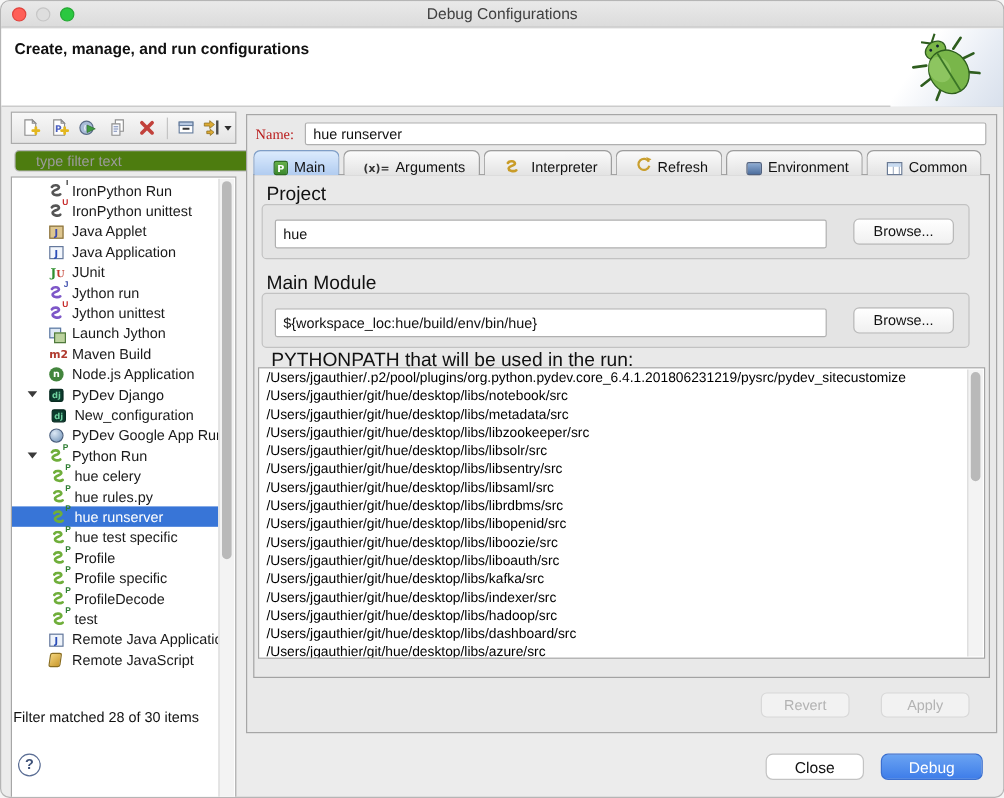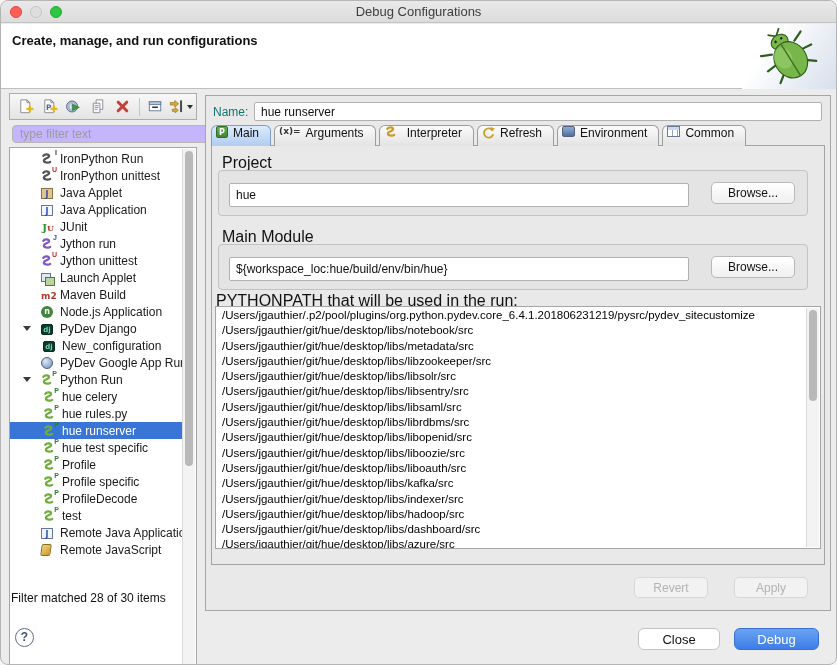--- a/index.html
+++ b/index.html
@@ -17,21 +17,21 @@
   
   .banner{position:absolute;left:0;top:23px;right:0;height:65px;background:#ffffff;border-bottom:1px solid #bfbfbf;}
   .banner-title{position:absolute;left:11px;top:9px;font-size:13px;font-weight:bold;color:#111;}
   .bugpane{position:absolute;right:0;top:0;width:94px;height:65px;background:linear-gradient(125deg,#ffffff 30%,#e7ecf4 70%,#d8e0ec 100%);}
   .bugpane svg{position:absolute;left:10px;top:2px;}
   
   .toolbar{position:absolute;left:8px;top:92px;width:188px;height:27px;border:1px solid #acacac;background:linear-gradient(#f8f8f8,#e4e4e4);display:flex;align-items:center;padding:0 3px;}
   .tbtn{width:25px;height:23px;border:none;background:transparent;display:flex;align-items:center;justify-content:center;padding:0;cursor:default;}
   .tsep{width:1px;height:18px;background:#c4c4c4;margin:0 4px;}
   .caret{width:0;height:0;border-left:3.5px solid transparent;border-right:3.5px solid transparent;border-top:4px solid #2e2e2e;margin-left:1px;}
-  .filter{position:absolute;left:11px;top:124px;width:209px;height:18px;border:1px solid #b6b6b6;border-radius:4px;padding:0 7px;font:12px "Liberation Sans","DejaVu Sans",sans-serif;color:#222;background:#c4b5fd;}
+  .filter{position:absolute;left:11px;top:124px;width:209px;height:18px;border:1px solid #b6b6b6;border-radius:4px;padding:0 17px;font:12px "Liberation Sans","DejaVu Sans",sans-serif;color:#222;background:#4d7c0f;}
   .filter::placeholder{color:#9b9b9b;}
   .tree{position:absolute;left:8px;top:146px;width:188px;height:558px;background:#fff;border:1px solid #a6a6a6;overflow:hidden;}
   .rows{position:absolute;left:0;top:2px;right:14px;bottom:12px;overflow:hidden;}
   .trow{height:17px;display:flex;align-items:center;padding-left:30px;position:relative;white-space:nowrap;font-size:12px;}
   .trow.lvl1{padding-left:32px;}
   .trow.sel{background:#3875d7;color:#fff;}
   .exp{position:absolute;left:13px;top:6px;width:0;height:0;border-left:4px solid transparent;border-right:4px solid transparent;border-top:5px solid #3a3a3a;}
   .ticon{position:relative;width:15px;height:14px;margin-right:5px;flex:none;}
   .snk{width:13px;height:13px;position:absolute;left:0;bottom:0;}
   .c-dark{color:#555555;} .c-purple{color:#7e57c8;} .c-green{color:#6fae3a;} .c-gold{color:#c99c28;}
@@ -59,24 +59,24 @@
   .i-rjava::before{content:"J";}
   .i-rjs{background:linear-gradient(135deg,#f3d37a,#c9992e);border:1px solid #8a6d1f;border-radius:2px;width:10px;height:12px;transform:skewX(-8deg);}
   .vsb{position:absolute;top:1px;right:1px;bottom:12px;width:13px;background:#f3f3f3;border-left:1px solid #dadada;}
   .vsb .th{position:absolute;left:2px;right:2px;top:2px;height:58%;background:#b9b9b9;border-radius:5px;}
   .hsb{position:absolute;left:1px;right:14px;bottom:1px;height:11px;background:#f3f3f3;border-top:1px solid #dadada;}
   .hsb .th{position:absolute;top:2px;bottom:2px;left:2px;width:94%;background:#b9b9b9;border-radius:5px;}
   .fstatus{position:absolute;left:10px;top:590px;font-size:12px;color:#111;}
   .splitter{position:absolute;left:196px;top:92px;width:8px;bottom:55px;cursor:col-resize;}
   
   .rpanel{position:absolute;left:204px;top:94px;width:626px;height:516px;border:1px solid #a6a6a6;background:#e9e9e9;}
-  .nlabel{position:absolute;left:7px;top:9px;font-size:12px;color:#0f766e;}
+  .nlabel{position:absolute;left:7px;top:9px;font-size:12px;color:#b91c1c;font-family:Liberation Serif, serif;}
   .ninput{position:absolute;left:48px;right:8px;top:6px;height:19px;border:1px solid #b0b0b0;border-radius:2px;padding:0 6px;font:12px "Liberation Sans","DejaVu Sans",sans-serif;background:#fff;color:#111;}
   .tabs{position:absolute;left:5px;top:28px;height:22px;display:flex;align-items:flex-end;z-index:3;}
-  .tab{height:21px;display:inline-flex;align-items:flex-start;gap:5px;padding:0 11px 0 4px;border:1px solid #9d9d9d;border-bottom:none;border-radius:6px 6px 0 0;background:linear-gradient(#fbfbfb,#e3e3e3);margin-right:3px;font-size:12px;color:#111;position:relative;}
+  .tab{height:21px;display:inline-flex;align-items:flex-end;gap:5px;padding:0 11px 0 16px;border:1px solid #9d9d9d;border-bottom:none;border-radius:6px 6px 0 0;background:linear-gradient(#fbfbfb,#e3e3e3);margin-right:3px;font-size:12px;color:#111;position:relative;}
   .tab.sel{background:linear-gradient(#dcebfd,#b1ccf0);border-color:#7f9ec7;}
   .ti-main{width:12px;height:12px;background:linear-gradient(#66b04a,#3c8a2e);border:1px solid #2f6d24;border-radius:2px;color:#fff;font:700 8px/12px "DejaVu Sans",sans-serif;text-align:center;}
   .ti-main::before{content:"P";}
   .ti-args{font:700 9px/10px "DejaVu Sans",sans-serif;color:#333;}
   .ti-env{width:13px;height:11px;border:1px solid #51617e;border-radius:2px;background:linear-gradient(#8fadd4,#4e6f9e);}
   .ti-common{width:13px;height:11px;border:1px solid #6a7a94;background:
     linear-gradient(#c7daf0,#c7daf0) 0 0/100% 3px no-repeat,
     linear-gradient(90deg,#98a6bd 0,#98a6bd 1px,transparent 1px) 4px 0/5px 100% repeat-x,#fff;}
   .tabbody{position:absolute;left:5px;right:5px;top:49px;bottom:45px;border:1px solid #a3a3a3;background:#e9e9e9;z-index:1;}
   .seclabel{position:absolute;left:10px;font-size:16px;color:#111;}
@@ -242,21 +242,21 @@
               <use href="#sym-snake"></use>
             </svg>
             <i class="sup s-u"></i>
           </span>
           <span>Jython unittest</span>
         </div>
       <div class="trow">
           <span class="ticon">
             <span class="bx i-lgroup"></span>
           </span>
-          <span>Launch Applet</span>
+          <span>Launch Jython</span>
         </div>
       <div class="trow">
           <span class="ticon">
             <span class="bx i-maven"></span>
           </span>
           <span>Maven Build</span>
         </div>
       <div class="trow">
           <span class="ticon">
             <span class="bx i-node"></span>
@@ -432,21 +432,21 @@
         <input value="hue" style="">
         <button class="browse">Browse...</button>
       </div>
 
       <div class="seclabel" style="top:82px;">Main Module</div>
       <div class="grp" style="top:98px;">
         <input value="${workspace_loc:hue/build/env/bin/hue}" style="">
         <button class="browse">Browse...</button>
       </div>
 
-      <div class="seclabel" style="top:146px;left:4px;">PYTHONPATH that will be used in the run:</div>
+      <div class="seclabel" style="top:146px;left:14px;">PYTHONPATH that will be used in the run:</div>
       <div class="pplist">
         <div class="pprows">
           <div class="pprow">/Users/jgauthier/.p2/pool/plugins/org.python.pydev.core_6.4.1.201806231219/pysrc/pydev_sitecustomize</div>
           <div class="pprow">/Users/jgauthier/git/hue/desktop/libs/notebook/src</div>
           <div class="pprow">/Users/jgauthier/git/hue/desktop/libs/metadata/src</div>
           <div class="pprow">/Users/jgauthier/git/hue/desktop/libs/libzookeeper/src</div>
           <div class="pprow">/Users/jgauthier/git/hue/desktop/libs/libsolr/src</div>
           <div class="pprow">/Users/jgauthier/git/hue/desktop/libs/libsentry/src</div>
           <div class="pprow">/Users/jgauthier/git/hue/desktop/libs/libsaml/src</div>
           <div class="pprow">/Users/jgauthier/git/hue/desktop/libs/librdbms/src</div>

